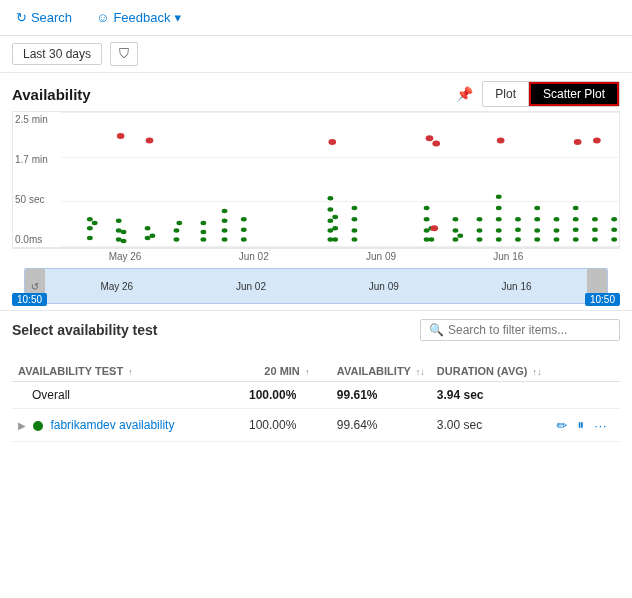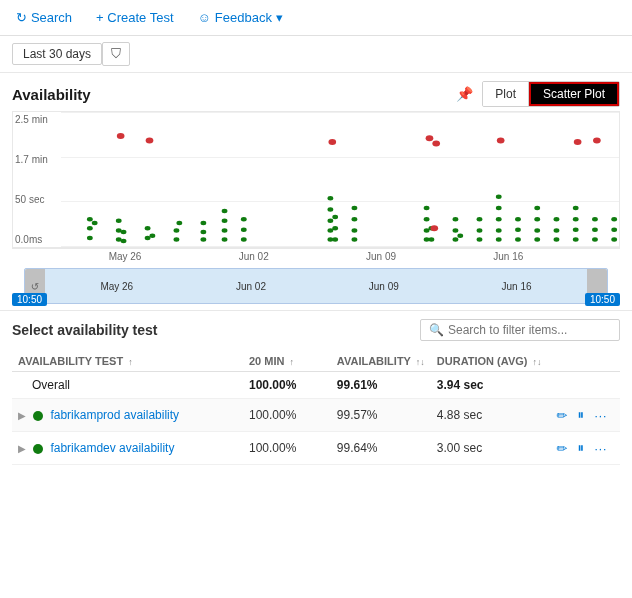--- a/index.html
+++ b/index.html
@@ -23,20 +23,21 @@
       font-size: 13px;
       background: none;
       border: none;
       padding: 2px 4px;
     }
     
     .filter-bar {
       display: flex;
       align-items: center;
       padding: 6px 12px;
+      gap: 8px;
       border-bottom: 1px solid #e8e8e8;
     }
     .filter-btn {
       display: flex;
       align-items: center;
       gap: 4px;
       border: 1px solid #d0d0d0;
       background: #fff;
       border-radius: 2px;
       padding: 3px 10px;
@@ -206,21 +207,21 @@
     .time-badge-right { right: 0; }
     
     
     .table-section {
       padding: 8px 12px 0 12px;
     }
     .table-header-row {
       display: flex;
       align-items: center;
       justify-content: space-between;
-      margin-bottom: 10px;
+      margin-bottom: 20px;
     }
     .section-title {
       font-size: 14px;
       font-weight: 600;
     }
     .search-box {
       display: flex;
       align-items: center;
       border: 1px solid #d0d0d0;
       border-radius: 2px;
@@ -301,23 +302,20 @@
     .dot-green { fill: #107c10; }
     .dot-red { fill: #d13438; }
   </style>
 </head>
 <body>
 
 <div class="top-bar">
   <button class="top-bar-btn">
     <span>↻</span>
     <span>Search</span>
-  </button>
-  <button class="top-bar-btn">
-    <span>+ Create Test</span>
   </button>
   <button class="top-bar-btn">
     <span>☺</span>
     <span>Feedback</span>
     <span>▾</span>
   </button>
 </div>
 
 <div class="filter-bar">
   <button class="filter-btn">
@@ -503,21 +501,21 @@
     </div>
   </div>
 
   <table class="data-table">
     <thead>
       <tr>
         <th style="width:40%;">
           <span>AVAILABILITY TEST</span>
           <span class="sort-icon">↑</span>
         </th>
-        <th style="width:15%;">
+        <th style="width:15%;text-align:center;">
           <span>20 MIN</span>
           <span class="sort-icon">↑</span>
         </th>
         <th style="width:15%;">
           <span>AVAILABILITY</span>
           <span class="sort-icon">↑↓</span>
         </th>
         <th style="width:18%;">
           <span>DURATION (AVG)</span>
           <span class="sort-icon">↑↓</span>
@@ -528,37 +526,20 @@
     <tbody>
 
       <tr class="overall-row">
         <td style="padding-left:20px;font-weight:400;">Overall</td>
         <td>100.00%</td>
         <td>99.61%</td>
         <td>3.94 sec</td>
         <td></td>
       </tr>
 
-      <tr class="data-row" style="background:#fafafa;">
-        <td style="color:#0078d4;cursor:pointer;">
-          <span class="expand-icon">▶</span>
-          <span class="status-dot"></span>
-          <span>fabrikamprod availability</span>
-        </td>
-        <td>100.00%</td>
-        <td>99.57%</td>
-        <td>4.88 sec</td>
-        <td>
-          <div class="row-actions">
-            <button class="row-action-btn">✏</button>
-            <button class="row-action-btn">⏸</button>
-            <button class="row-action-btn">···</button>
-          </div>
-        </td>
-      </tr>
 
       <tr class="data-row" style="background:#fff;">
         <td style="color:#0078d4;cursor:pointer;">
           <span class="expand-icon">▶</span>
           <span class="status-dot"></span>
           <span>fabrikamdev availability</span>
         </td>
         <td>100.00%</td>
         <td>99.64%</td>
         <td>3.00 sec</td>

